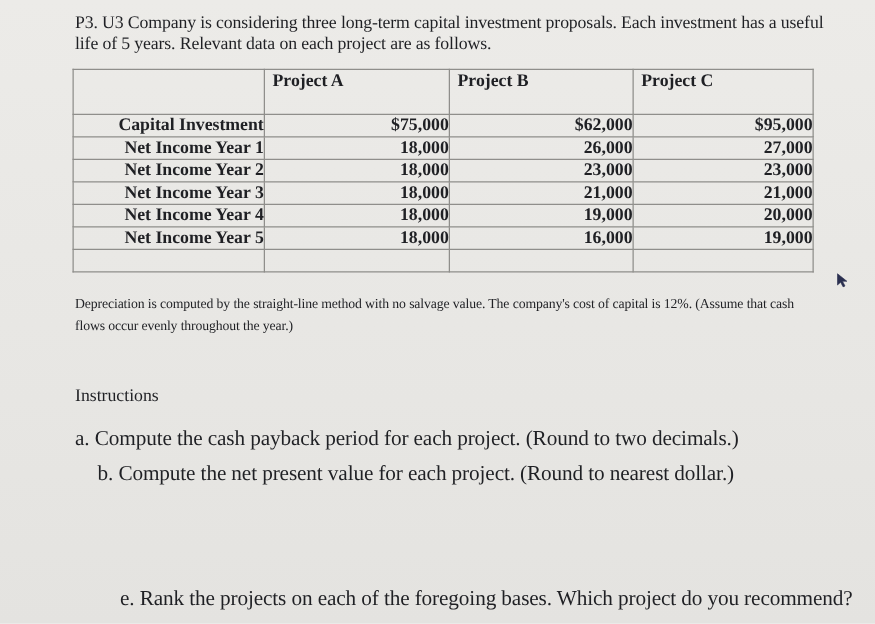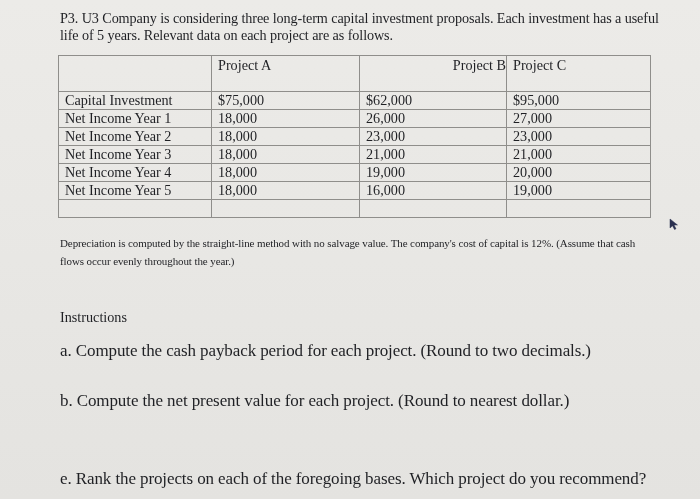--- a/index.html
+++ b/index.html
@@ -33,34 +33,34 @@
       position: absolute;
       left: 58px;
       top: 55px;
       border-collapse: collapse;
       font-size: 14.2px;
       line-height: 16px;
     }
     table.data-table td, table.data-table th {
       border: 1px solid #8f8e8b;
       padding: 0 0 0 6px;
-      font-weight: normal;
+      font-weight: bold;
       text-align: left;
       vertical-align: top;
       white-space: nowrap;
     }
     table.data-table th {
       height: 34px;
       padding-top: 1px;
     }
     table.data-table th.first { width: 146px; }
     table.data-table .colA { width: 141px; }
-    table.data-table .colB { width: 140px; text-align: right; }
+    table.data-table .colB { width: 140px; }
     table.data-table .colC { width: 137px; }
-    table.data-table tr.row td { height: 17px; }
+    table.data-table tr.row td { height: 17px; text-align: right; }
     table.data-table tr.row td.label { padding-left: 6px; }
     table.data-table tr.empty td { height: 17px; }
     .depr {
       position: absolute;
       left: 60px;
       top: 234px;
       width: 600px;
       font-size: 11px;
       line-height: 18px;
       letter-spacing: -0.1px;
@@ -145,20 +145,20 @@
       <td></td>
     </tr>
   </tbody>
     </table>
 
   <div class="depr">Depreciation is computed by the straight-line method with no salvage value. The company's cost of capital is 12%. (Assume that cash flows occur evenly throughout the year.)</div>
 
   <div class="instructions-title">Instructions</div>
 
   <div class="instr" style="top:342px;">a. Compute the cash payback period for each project. (Round to two decimals.)</div>
-  <div class="instr" style="top:392px;">b. Compute the net present value for each project. (Round to nearest dollar.)</div>
-  <div class="instr" style="top:470px;">e. Rank the projects on each of the foregoing bases. Which project do you recommend?</div>
+  <div class="instr" style="top:370px;margin-left:18px;">b. Compute the net present value for each project. (Round to nearest dollar.)</div>
+  <div class="instr" style="top:470px;margin-left:36px;">e. Rank the projects on each of the foregoing bases. Which project do you recommend?</div>
 
   <svg class="cursor" viewBox="0 0 10 12">
     <path d="M1 1 L1 10 L3.5 7.8 L5.5 11.5 L7 10.8 L5 7 L8.5 7 Z" fill="#2b3050" stroke="#2b3050" stroke-width="0.5"></path>
   </svg>
 
 </div>
 
 </body></html>

